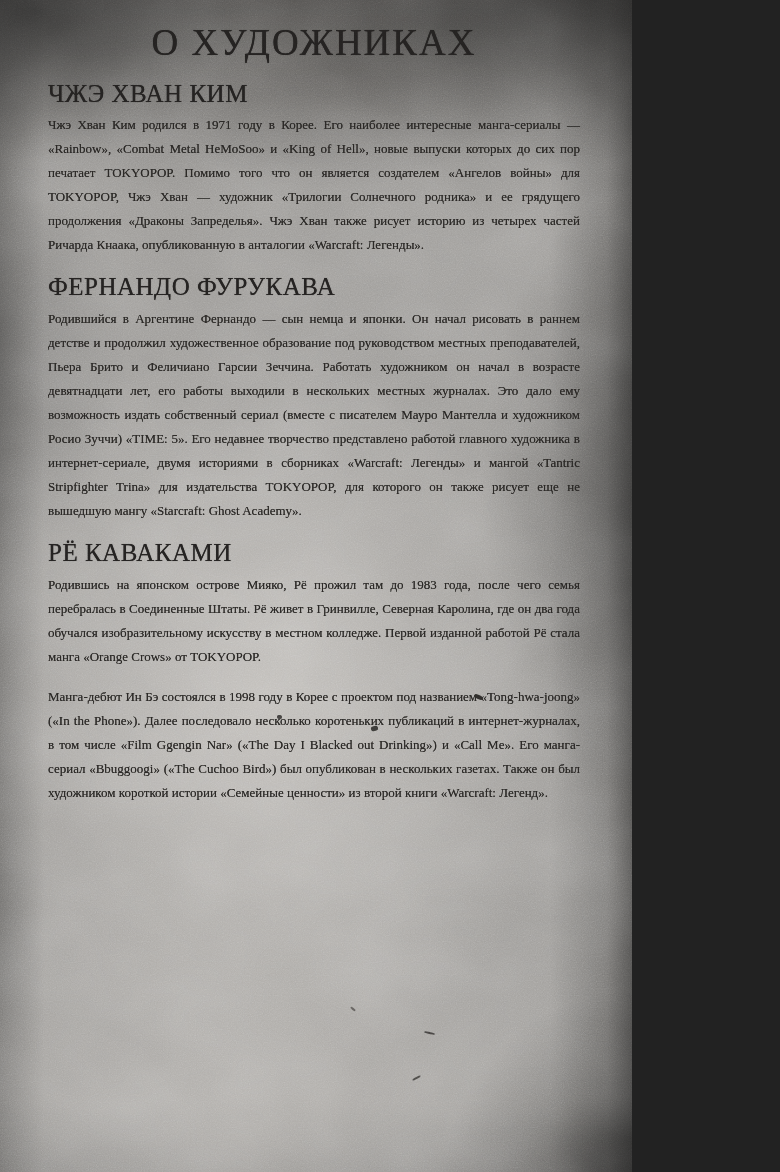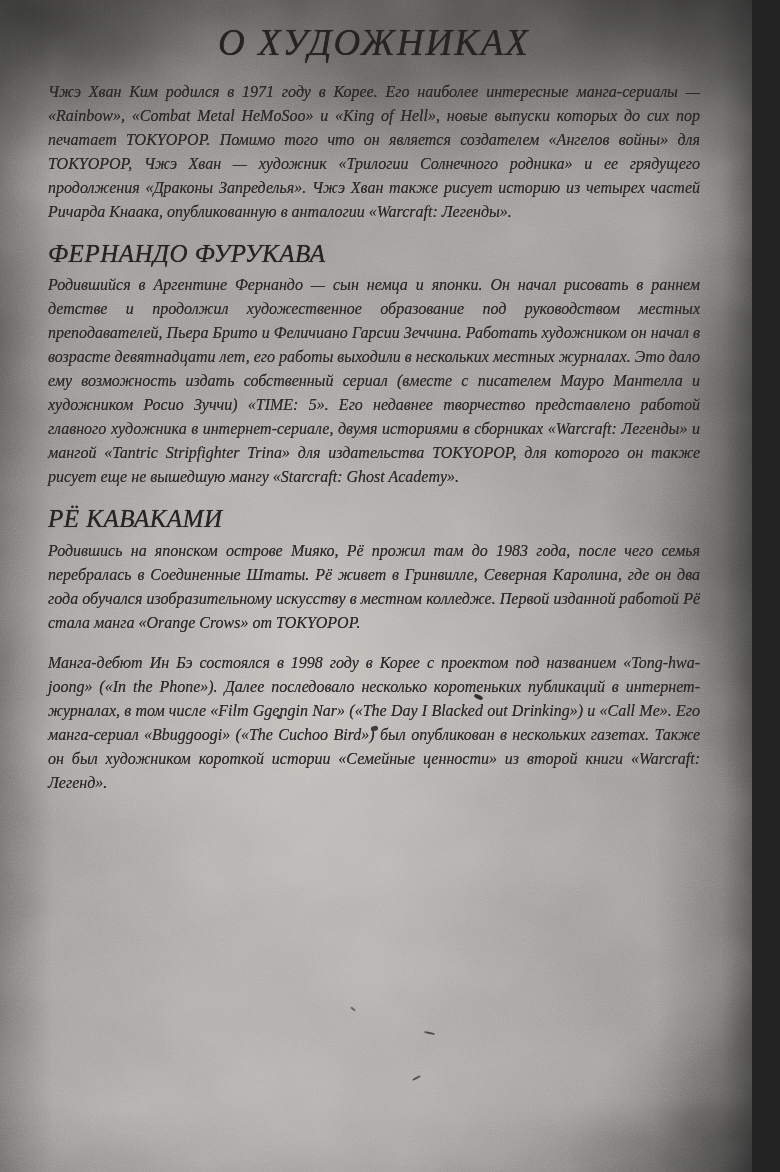--- a/index.html
+++ b/index.html
@@ -1,35 +1,34 @@
 <!DOCTYPE html>
 <html><head>
 <meta charset="utf-8">
 <style>
   html,body{margin:0;padding:0;background:#222;}
   .page{
     position:relative;
-    width:752px;height:1172px;
+    width:632px;height:1172px;
     overflow:hidden;
     background-color:#9d9b98;
     background-image:
       radial-gradient(ellipse 430px 520px at 42% 60%, rgba(198,195,191,.9), rgba(198,195,191,0) 72%),
       radial-gradient(ellipse 520px 420px at 38% 96%, rgba(192,189,185,.65), rgba(192,189,185,0) 70%),
       radial-gradient(ellipse 300px 210px at 6% 1%, rgba(22,22,22,.55), rgba(22,22,22,0) 72%),
       radial-gradient(ellipse 380px 230px at 90% 0%, rgba(20,20,20,.5), rgba(20,20,20,0) 72%),
       radial-gradient(ellipse 280px 170px at 52% 6%, rgba(52,50,48,.4), rgba(52,50,48,0) 70%),
       radial-gradient(ellipse 220px 420px at 101% 42%, rgba(25,25,25,.38), rgba(25,25,25,0) 72%),
       radial-gradient(ellipse 260px 260px at 101% 101%, rgba(18,18,18,.5), rgba(18,18,18,0) 75%),
       radial-gradient(ellipse 200px 300px at -2% 30%, rgba(40,40,40,.3), rgba(40,40,40,0) 70%),
       linear-gradient(180deg, rgba(30,29,28,.5) 0%, rgba(30,29,28,.22) 7%, rgba(30,29,28,0) 17%),
       linear-gradient(270deg, rgba(20,20,20,.55) 0%, rgba(20,20,20,.25) 4%, rgba(20,20,20,0) 13%),
       linear-gradient(90deg, rgba(28,28,28,.35) 0%, rgba(28,28,28,0) 7%),
       linear-gradient(0deg, rgba(40,40,40,.25) 0%, rgba(40,40,40,0) 6%);
     font-family:"Liberation Serif","DejaVu Serif",serif;
-    font-style:italic;
   }
   .tex{position:absolute;left:0;top:0;pointer-events:none;}
   .tex-blotch{mix-blend-mode:soft-light;opacity:.55;}
   .tex-grain{mix-blend-mode:overlay;opacity:.28;z-index:5;}
   .content{
     position:relative;z-index:2;
     padding:22px 52px 0 48px;
     color:#292725;
   }
   .title{
@@ -47,21 +46,21 @@
     margin:0 0 5px 0;
     font-size:25px;
     font-weight:normal;
     letter-spacing:.5px;
     line-height:1.15;
     color:#232120;
     text-shadow:0 0 .7px rgba(25,23,22,.85);
   }
   .section p{
     margin:0 0 16px 0;
-    font-size:16px;
+    font-size:13px;
     line-height:24px;
     text-align:justify;
     text-shadow:0 0 .6px rgba(30,28,26,.75);
   }
   .speck{position:absolute;background:#2e2c2a;border-radius:40%;z-index:3;}
   .s1{left:474px;top:695px;width:9px;height:4px;transform:rotate(24deg);}
   .s2{left:371px;top:726px;width:7px;height:5px;transform:rotate(-15deg);opacity:.9;}
   .s3{left:277px;top:715px;width:5px;height:4px;transform:rotate(10deg);opacity:.85;}
   .s4{left:424px;top:1032px;width:11px;height:2px;transform:rotate(12deg);opacity:.8;}
   .s5{left:412px;top:1077px;width:9px;height:2px;transform:rotate(-30deg);opacity:.75;}
@@ -84,20 +83,21 @@
   <div class="speck s2"></div>
   <div class="speck s3"></div>
   <div class="speck s4"></div>
   <div class="speck s5"></div>
   <div class="speck s6"></div>
 
   <div class="content">
     <h1 class="title">О ХУДОЖНИКАХ</h1>
 
     <div class="section">
+      <h2>ЧЖЭ ХВАН КИМ</h2>
       <p>Чжэ Хван Ким родился в 1971 году в Корее. Его наиболее интересные манга-сериалы — «Rainbow», «Combat Metal HeMoSoo» и «King of Hell», новые выпуски которых до сих пор печатает TOKYOPOP. Помимо того что он является создателем «Ангелов войны» для TOKYOPOP, Чжэ Хван — художник «Трилогии Солнечного родника» и ее грядущего продолжения «Драконы Запределья». Чжэ Хван также рисует историю из четырех частей Ричарда Кнаака, опубликованную в анталогии «Warcraft: Легенды».</p>
     </div>
 
     <div class="section">
       <h2>ФЕРНАНДО ФУРУКАВА</h2>
       <p>Родившийся в Аргентине Фернандо — сын немца и японки. Он начал рисовать в раннем детстве и продолжил художественное образование под руководством местных преподавателей, Пьера Брито и Феличиано Гарсии Зеччина. Работать художником он начал в возрасте девятнадцати лет, его работы выходили в нескольких местных журналах. Это дало ему возможность издать собственный сериал (вместе с писателем Мауро Мантелла и художником Росио Зуччи) «TIME: 5». Его недавнее творчество представлено работой главного художника в интернет-сериале, двумя историями в сборниках «Warcraft: Легенды» и мангой «Tantric Stripfighter Trina» для издательства TOKYOPOP, для которого он также рисует еще не вышедшую мангу «Starcraft: Ghost Academy».</p>
     </div>
 
     <div class="section">
       <h2>РЁ КАВАКАМИ</h2>

